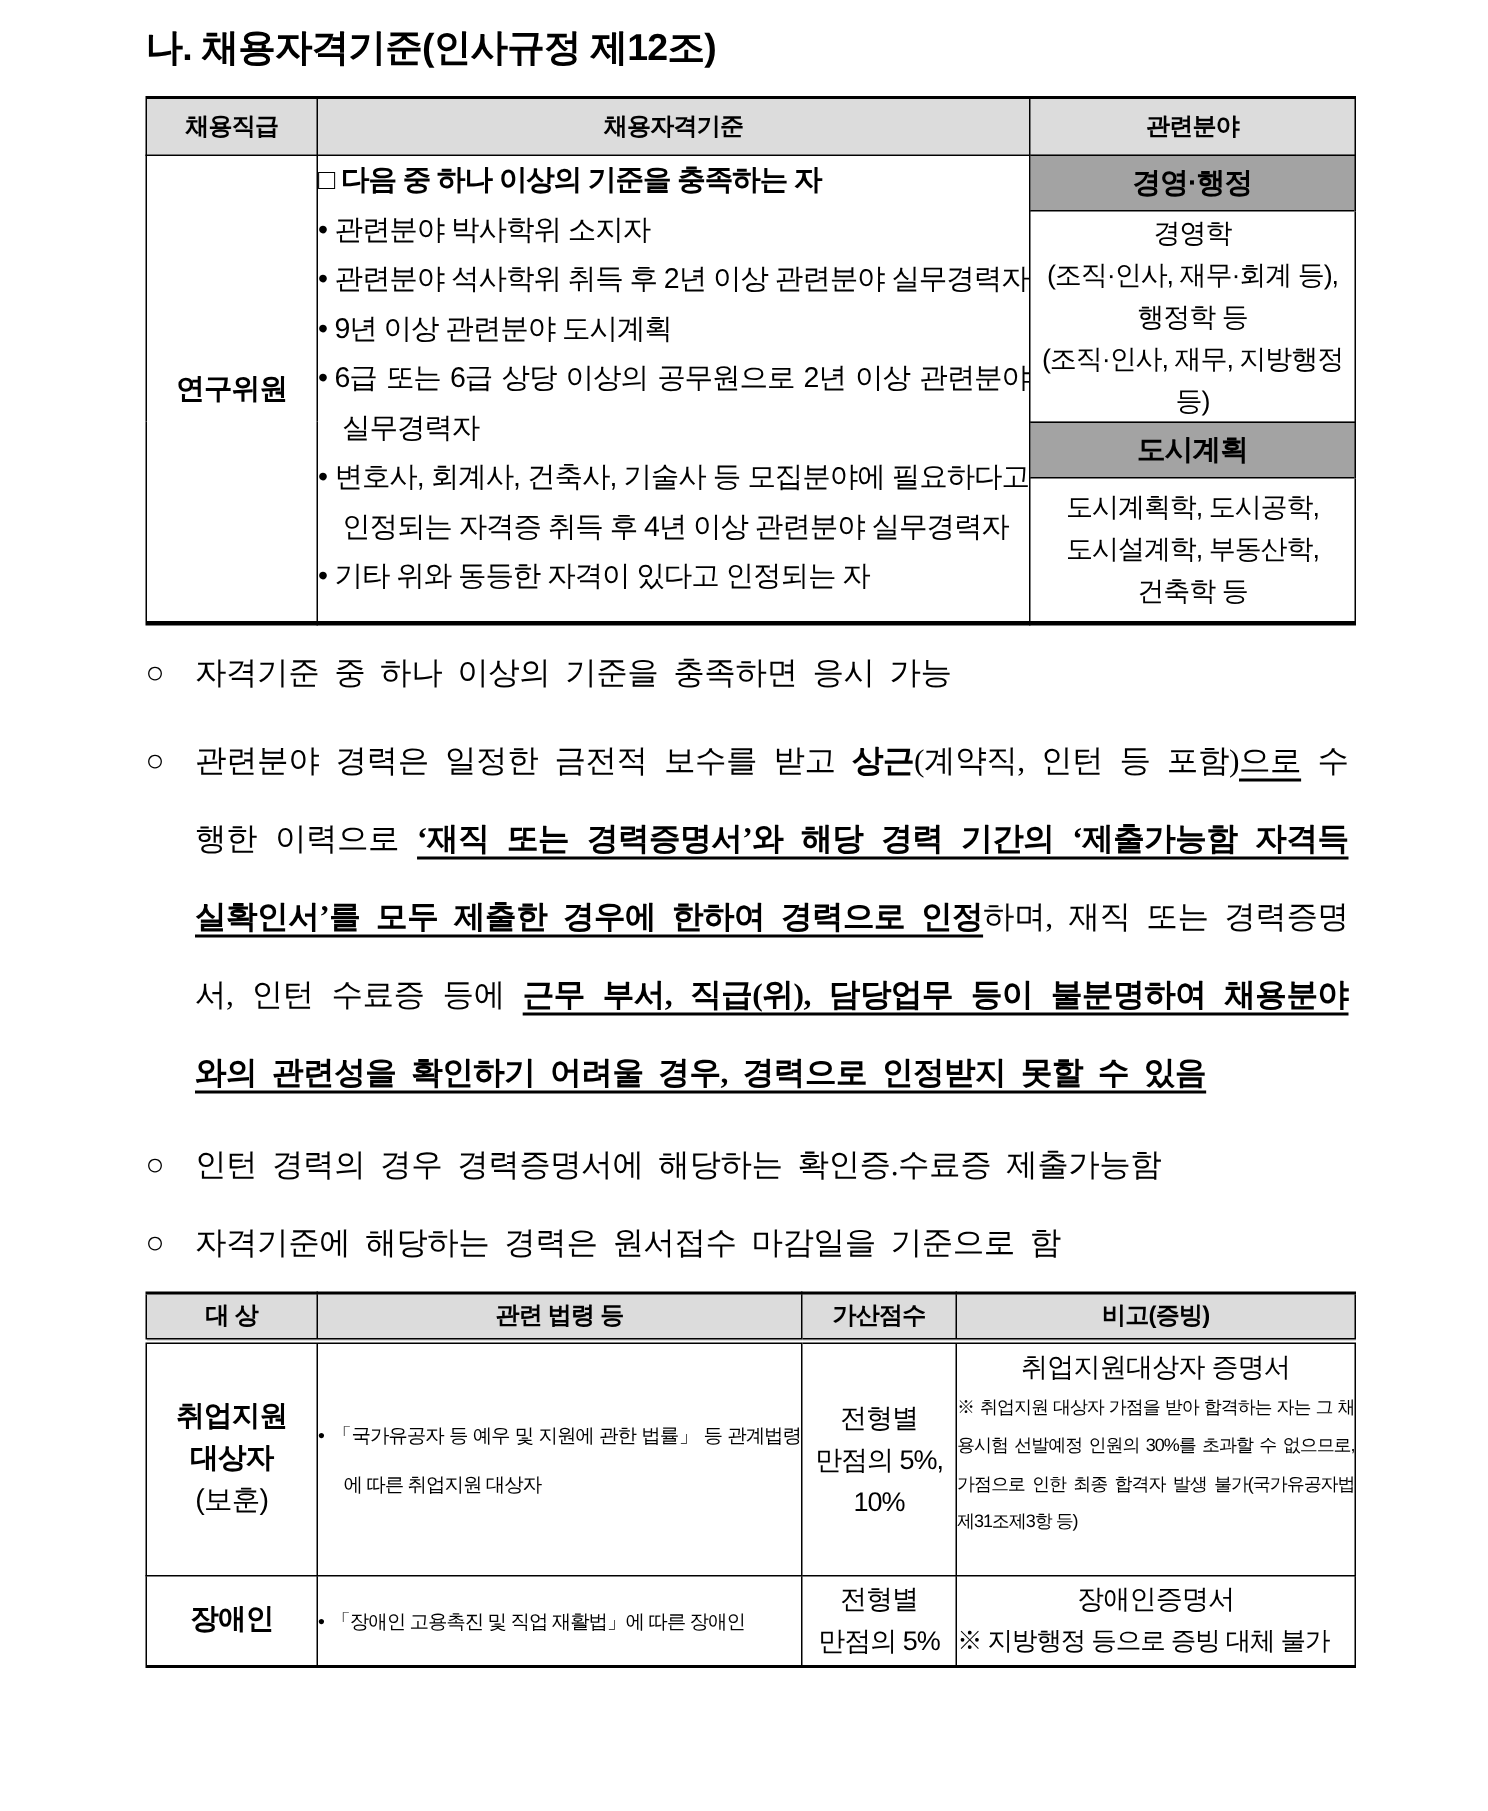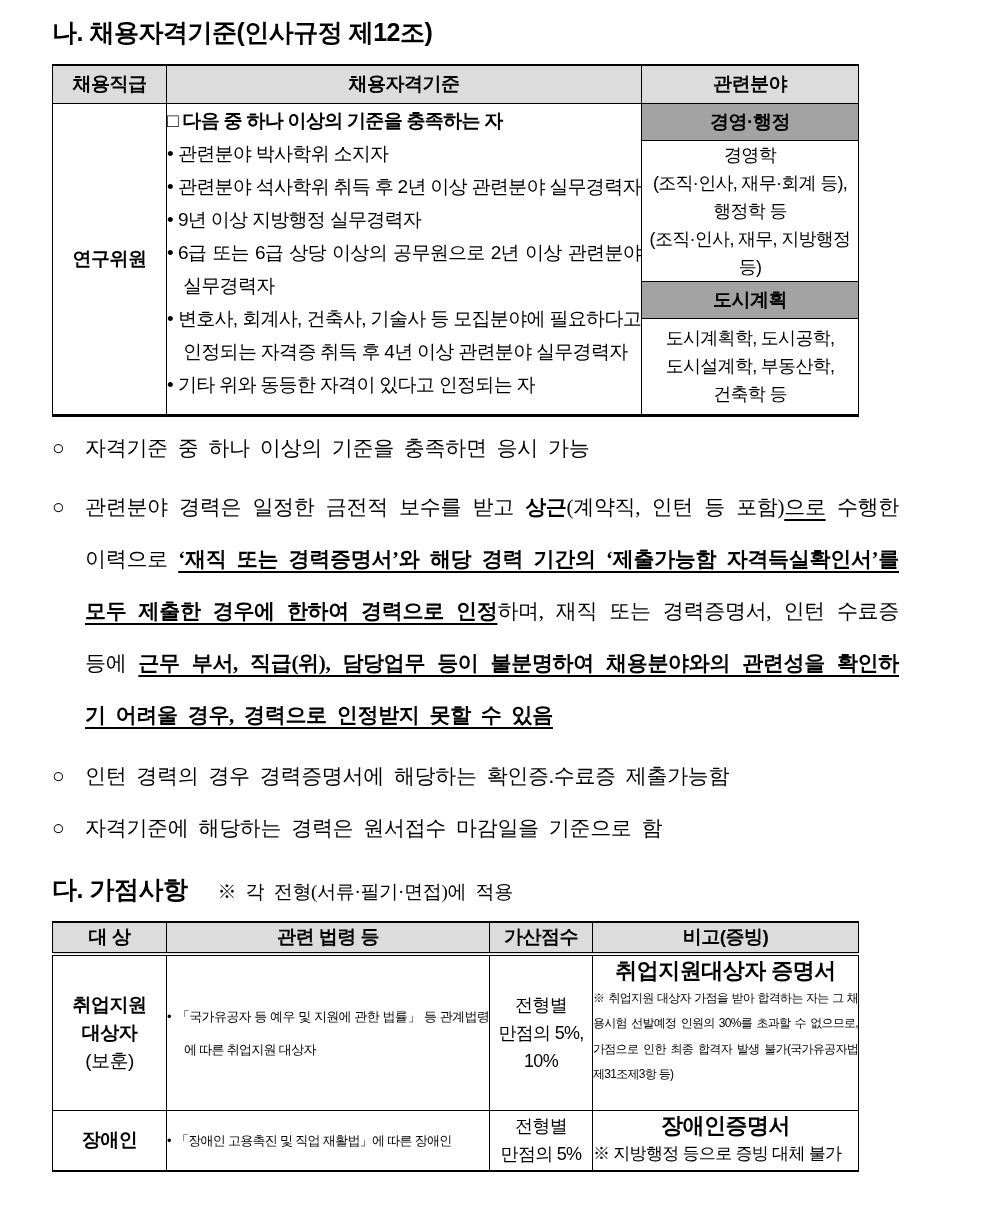--- a/index.html
+++ b/index.html
@@ -2,32 +2,32 @@
 <html><head>
 <meta charset="utf-8">
 <style>
   * { box-sizing: border-box; }
   html,body { margin:0; padding:0; background:#ffffff; }
   .page {
     width: 992px; height: 1207px; background:#fff; color:#000;
     font-family: "Liberation Sans", sans-serif;
     position: relative; overflow: hidden;
   }
-  .content { padding: 16px 93px 0 52px; }
+  .content { padding: 16px 93px 0 97px; }
 
   .sec-title {
     font-size: 25px; font-weight: bold; letter-spacing: -0.5px;
     line-height: 32px;
   }
 
   table { border-collapse: collapse; table-layout: fixed; width: 806px; }
   .qual-table { margin-top: 16px; border-top: 2.5px solid #000; border-bottom: 3px solid #000; }
   .qual-table th, .qual-table td { border: 1px solid #000; padding: 0; }
   .th-head {
-    background: #dcdcdc; font-size: 19px; font-weight: bold;
+    background: #dcdcdc; font-size: 16px; font-weight: bold;
     text-align: center; height: 38px; letter-spacing: -0.5px;
   }
   .td-position { font-size: 19px; font-weight: bold; text-align: center; vertical-align: middle; letter-spacing:-0.5px;margin-top:40px; }
   .td-criteria { vertical-align: top; padding: 5px 6px 6px 9px; font-size: 19px; letter-spacing:-0.7px; }
   .crit-heading { font-weight: bold; line-height: 33px; }
   .crit-item { padding-left: 16px; text-indent: -16px; line-height: 33px; text-align: justify; }
   .crit-item .blt { margin-right: 5px; }
   .td-cat {
     background: #a3a3a3; font-size: 19px; font-weight: bold; text-align: center;
     vertical-align: middle; height: 37px; letter-spacing:-0.5px;
@@ -54,21 +54,21 @@
   .bonus-table { margin-top: 16px; border-top: 2.5px solid #000; border-bottom: 2.5px solid #000; }
   .bonus-table th, .bonus-table td { border: 1px solid #000; padding: 0; }
   .bonus-table th { border-bottom: 4px double #000; height: 32px; }
   .td-target { text-align: center; vertical-align: middle; font-size: 19px; line-height: 28px; letter-spacing:-0.5px; }
   .td-target .tb { font-weight: bold; }
   .td-law { vertical-align: middle; padding: 4px 4px 4px 8px; font-size: 13px; letter-spacing:-0.7px; }
   .law-item { padding-left: 17px; text-indent: -17px; line-height: 33px; text-align: justify; }
   .law-item .blt { margin-right: 5px; }
   .td-points { text-align: center; vertical-align: middle; font-size: 18px; line-height: 28px; letter-spacing:-0.7px; }
   .td-evidence { vertical-align: top; padding: 3px 6px 2px 6px; }
-  .ev-title { text-align: center; font-weight: bold; font-size: 22px; line-height: 30px; letter-spacing:-0.5px; }
+  .ev-title { text-align: center; font-weight: normal; font-size: 18px; line-height: 30px; letter-spacing:-0.5px; }
   .ev-note { font-size: 12px; line-height: 25.5px; text-align: justify; letter-spacing:-0.7px; }
   .ev-note-sm { font-size: 17px; line-height: 26px; letter-spacing:-0.7px; }
 </style>
 </head>
 <body>
 
 <div class="page">
   <div class="content">
 
     <div class="sec-title">나. 채용자격기준(인사규정 제12조)</div>
@@ -84,21 +84,21 @@
         <th class="th-head">채용직급</th>
         <th class="th-head">채용자격기준</th>
         <th class="th-head">관련분야</th>
       </tr>
       <tr>
         <td class="td-position" rowspan="4">연구위원</td>
         <td class="td-criteria" rowspan="4">
           <div class="crit-heading">□ 다음 중 하나 이상의 기준을 충족하는 자</div>
           <div class="crit-item"><span class="blt">•</span><span>관련분야 박사학위 소지자</span></div>
           <div class="crit-item"><span class="blt">•</span><span>관련분야 석사학위 취득 후 2년 이상 관련분야 실무경력자</span></div>
-          <div class="crit-item"><span class="blt">•</span><span>9년 이상 지방행정 실무경력자</span></div>
+          <div class="crit-item"><span class="blt">•</span><span>9년 이상 관련분야 도시계획</span></div>
           <div class="crit-item"><span class="blt">•</span><span>6급 또는 6급 상당 이상의 공무원으로 2년 이상 관련분야 실무경력자</span></div>
           <div class="crit-item"><span class="blt">•</span><span>변호사, 회계사, 건축사, 기술사 등 모집분야에 필요하다고 인정되는 자격증 취득 후 4년 이상 관련분야 실무경력자</span></div>
           <div class="crit-item"><span class="blt">•</span><span>기타 위와 동등한 자격이 있다고 인정되는 자</span></div>
         </td>
         <td class="td-cat">경영·행정</td>
       </tr>
       <tr>
         <td class="td-majors" style="height:114px">
           <div>경영학</div>
           <div>(조직·인사, 재무·회계 등),</div>
@@ -132,24 +132,20 @@
     <div class="note">
       <span class="marker">○</span>
       <div class="ntext">인턴 경력의 경우 경력증명서에 해당하는 확인증.수료증 제출가능함</div>
     </div>
 
     <div class="note">
       <span class="marker">○</span>
       <div class="ntext">자격기준에 해당하는 경력은 원서접수 마감일을 기준으로 함</div>
     </div>
 
-    <div class="sec-c-head">
-      <div class="sec-title">다. 가점사항</div>
-      <div class="sec-c-sub">※ 각 전형(서류·필기·면접)에 적용</div>
-    </div>
 
     <table class="bonus-table">
       <colgroup>
           <col style="width:114px">
           <col style="width:323px">
           <col style="width:103px">
           <col style="width:266px">
         </colgroup>
       <tbody>
           <tr>

